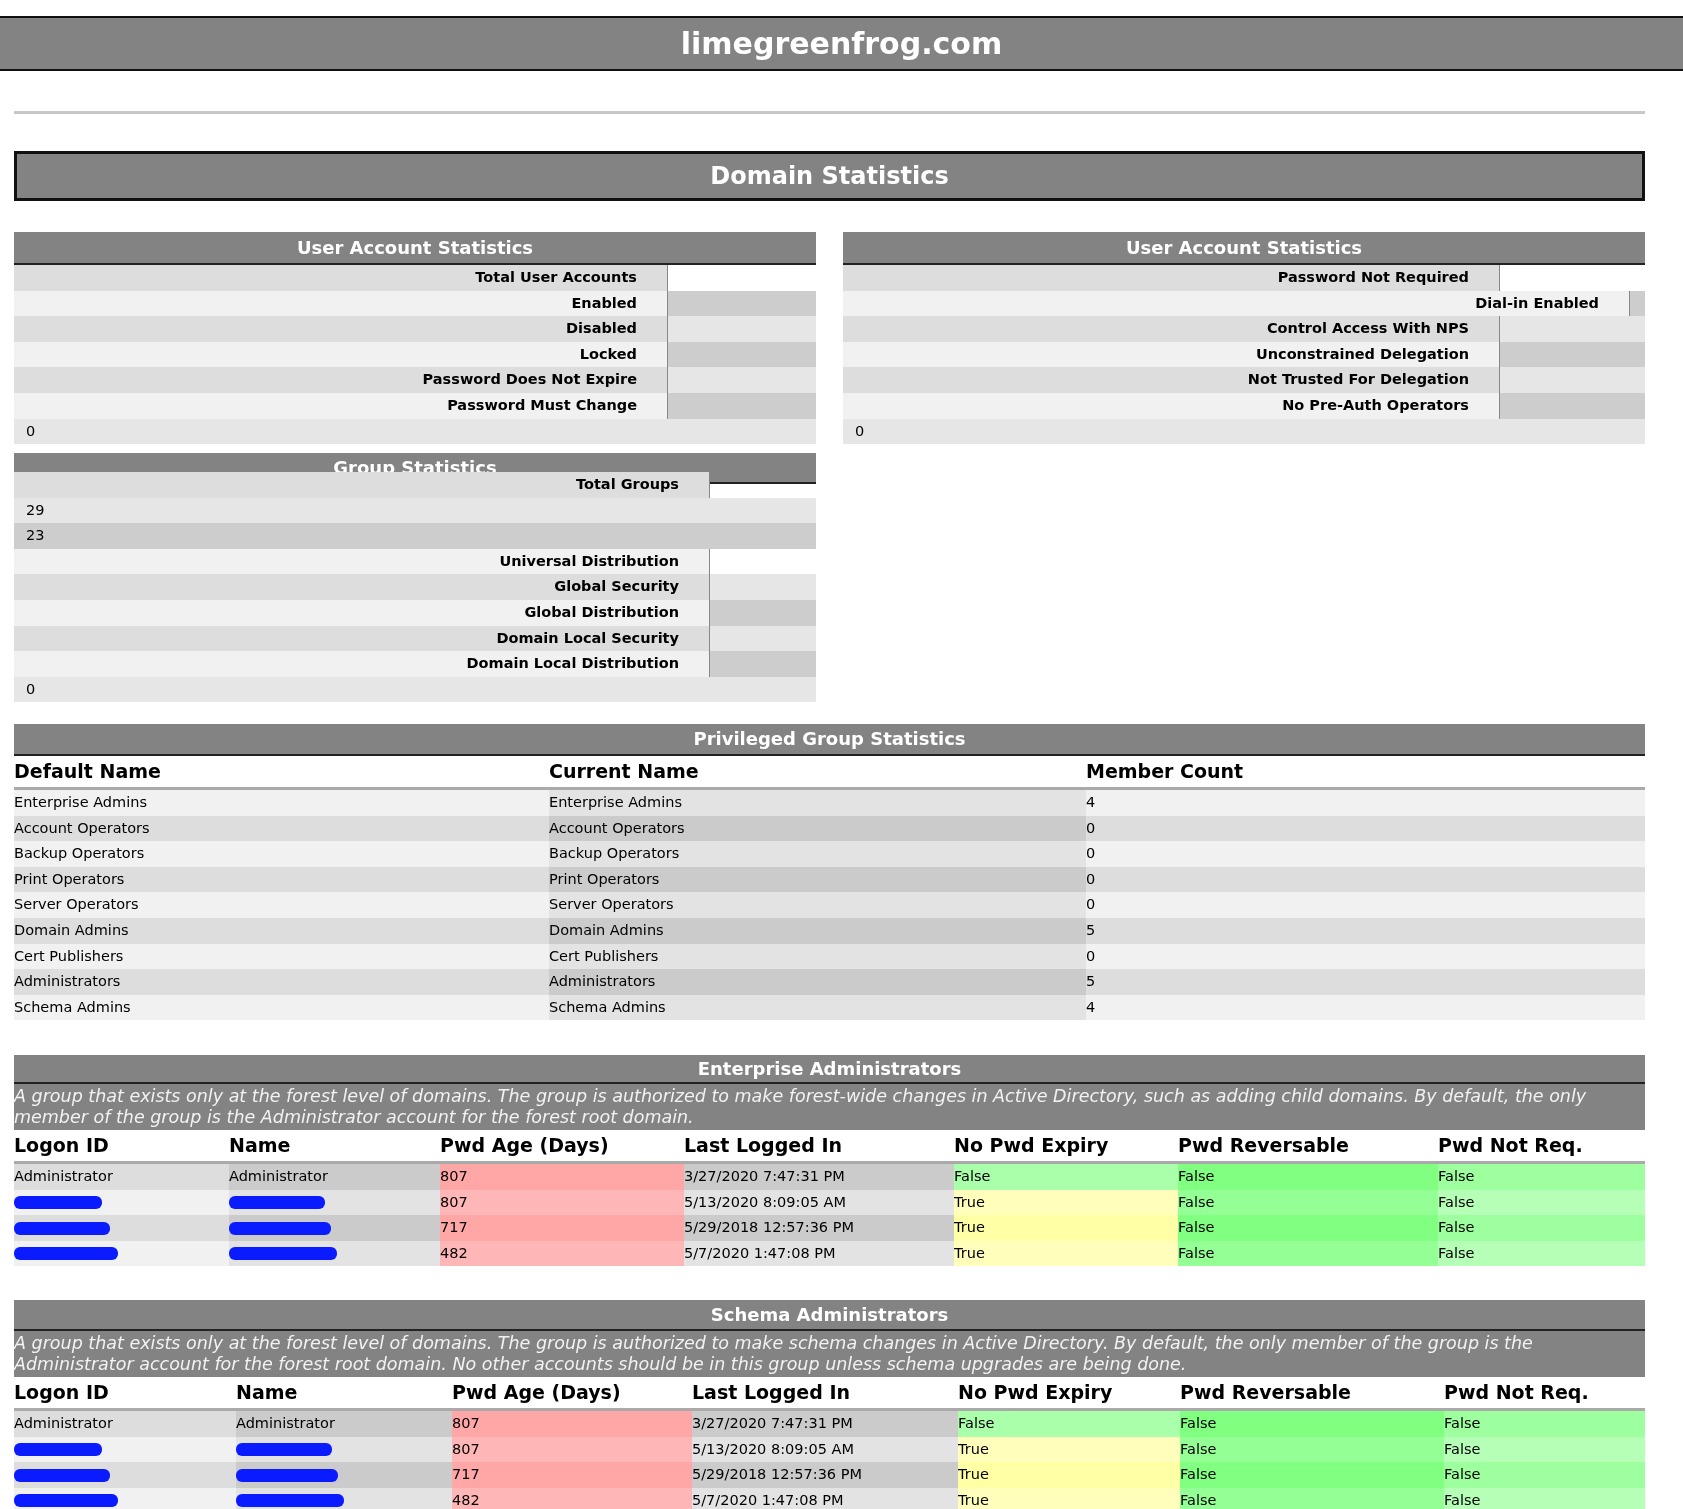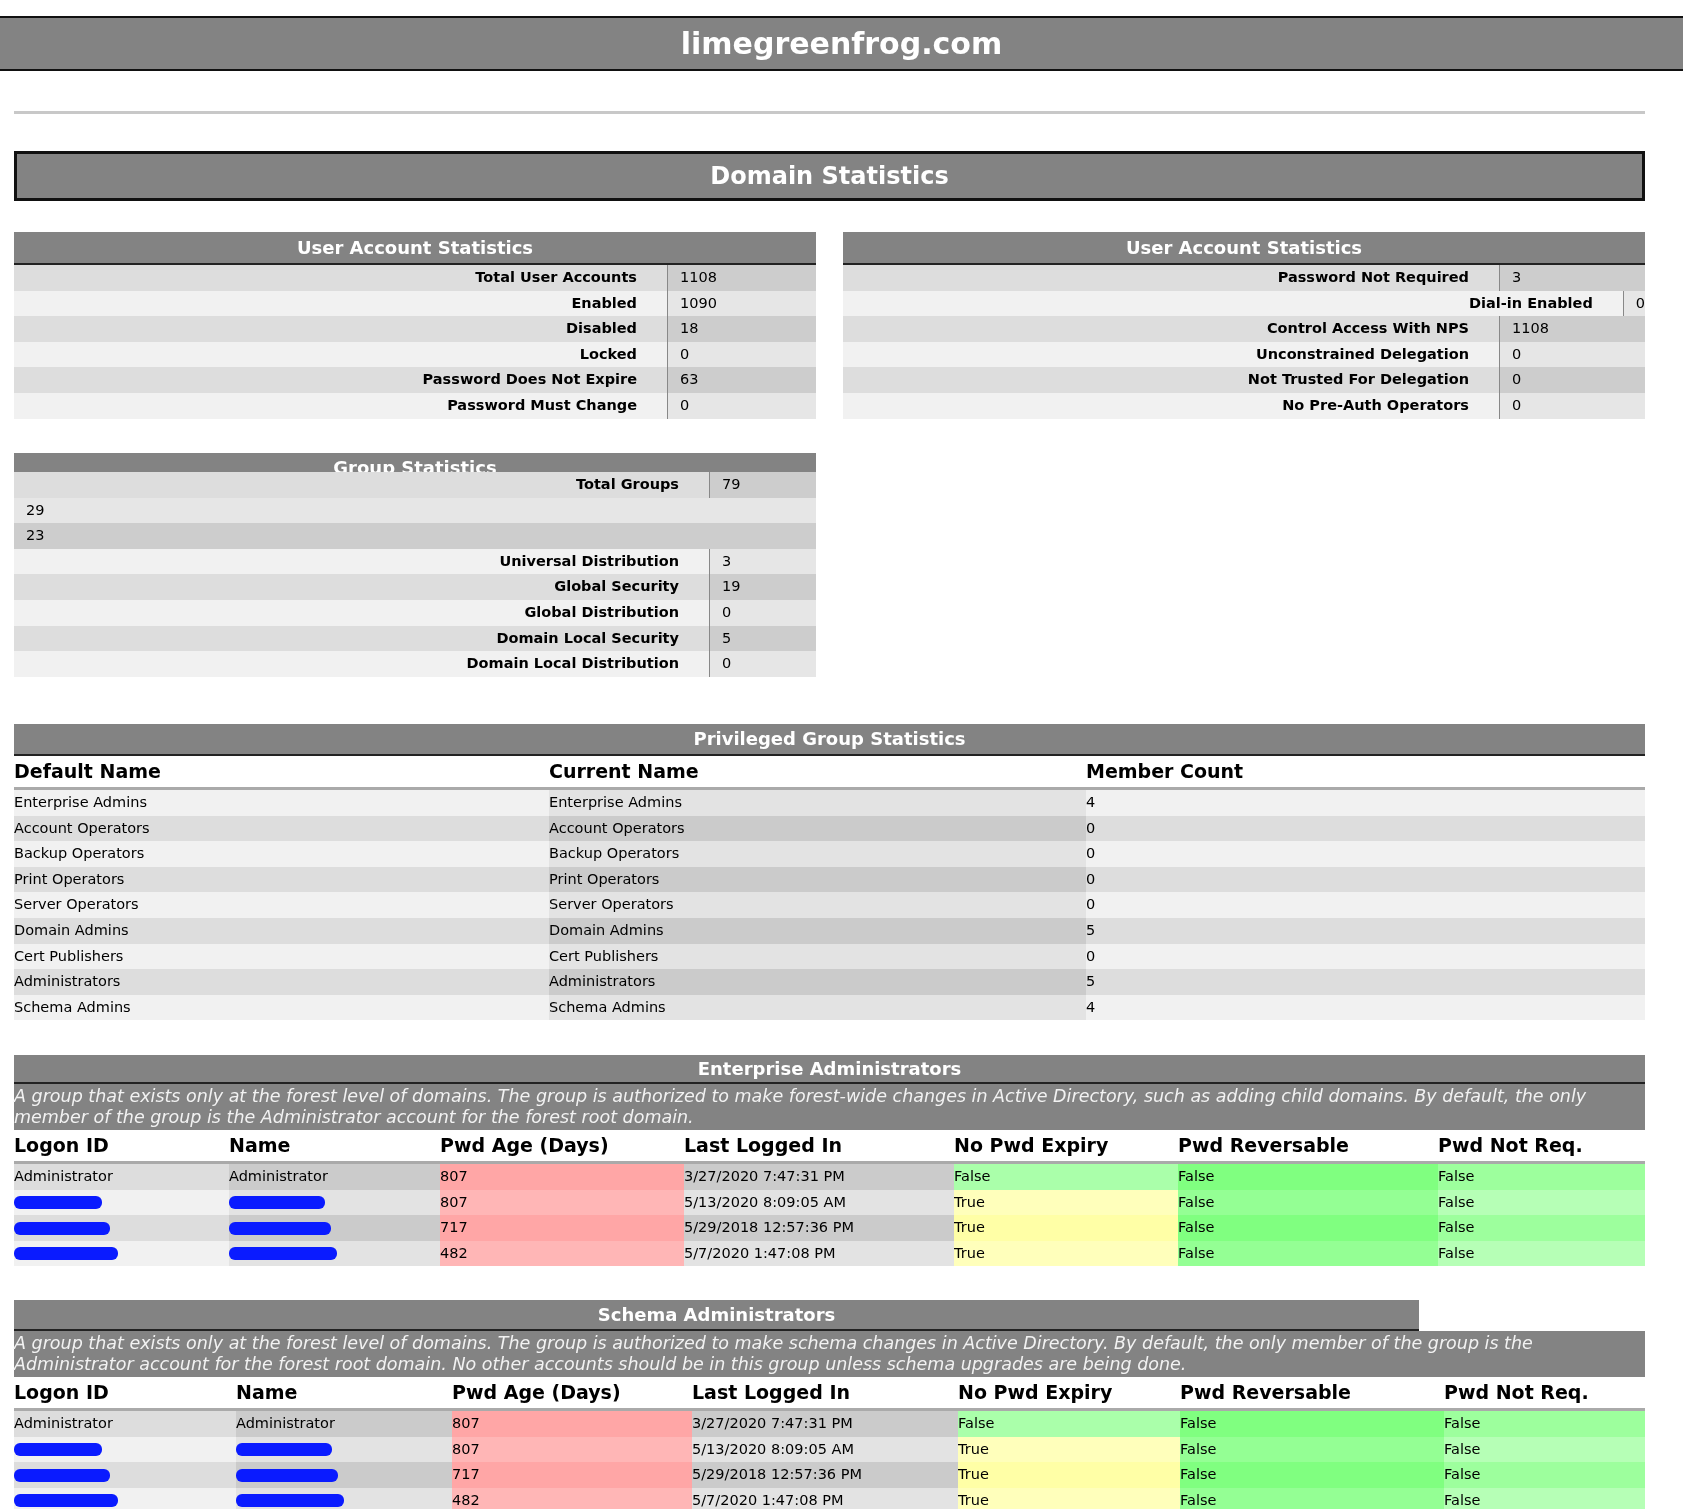--- a/index.html
+++ b/index.html
@@ -3,21 +3,21 @@
 <meta charset="utf-8">
 <style>
   html, body { margin:0; padding:0; background:#ffffff; }
   body { width:1683px; height:1509px; position:relative; overflow:hidden; font-family:"DejaVu Sans", sans-serif; color:#000; }
   .abs { position:absolute; }
   .banner { left:0; top:16px; width:1683px; height:51px; background:#838383; border-top:2px solid #111; border-bottom:2px solid #111; color:#fff; font-weight:bold; font-size:30px; text-align:center; line-height:51px; }
   .hr { left:14px; top:111px; width:1631px; height:3px; background:#c8c8c8; }
   .domain-box { left:14px; top:151px; width:1625px; height:44px; background:#838383; border:3px solid #111; color:#fff; font-weight:bold; font-size:24px; text-align:center; line-height:44px; }
   .sec-head { background:#838383; color:#fff; font-weight:bold; font-size:18px; text-align:center; border-bottom:2px solid #222; box-sizing:border-box; }
   .kv { position:absolute; }
-  .kv .row { display:flex; height:25.6px; font-size:14.5px; line-height:25.6px; }
+  .kv .row { display:flex; height:25.6px; font-size:14.5px; line-height:25.6px;flex-direction:column; }
   .kv .row:nth-child(odd) .k { background:#dddddd; }
   .kv .row:nth-child(odd) .v { background:#cdcdcd; }
   .kv .row:nth-child(even) .k { background:#f1f1f1; }
   .kv .row:nth-child(even) .v { background:#e6e6e6; }
   .kv .k { text-align:right; font-weight:bold; padding-right:30px; box-sizing:border-box; border-right:1.5px solid #888; }
   .kv .v { padding-left:12px; box-sizing:border-box; flex:1; }
   .grid-head { display:flex; height:31px; font-weight:bold; font-size:19px; line-height:31px; border-bottom:3px solid #aaa; box-sizing:content-box; }
   .grid-row { display:flex; height:25.6px; font-size:14.5px; line-height:25.6px; }
   .cell { box-sizing:border-box; white-space:nowrap; overflow:hidden; }
   .desc { background:#838383; color:#f2f2f2; font-style:italic; font-size:17.5px; line-height:21px; padding:2px 0 0 0; box-sizing:border-box; }
@@ -221,21 +221,21 @@
         <div class="cell" style="width: 211px; background: rgb(227, 227, 227);"><span class="redact" style="width: 108px;"></span></div>
         <div class="cell" style="width: 244px; background: rgb(255, 182, 182);">482</div>
         <div class="cell" style="width: 270px; background: rgb(227, 227, 227);">5/7/2020 1:47:08 PM</div>
         <div class="cell" style="width: 224px; background: rgb(255, 255, 187);">True</div>
         <div class="cell" style="width: 260px; background: rgb(148, 255, 148);">False</div>
         <div class="cell" style="flex: 1 1 0%; background: rgb(182, 255, 182);">False</div>
       </div>
     </div>
 </div>
 
-<div class="abs sec-head" style="left:14px; top:1300px; width:1405px; height:31px; line-height:29px;">Schema Administrators</div>
+<div class="abs sec-head" style="left:14px; top:1300px; width:1631px; height:31px; line-height:29px;">Schema Administrators</div>
 <div class="abs desc" style="left:14px; top:1331px; width:1631px; height:46px;">A group that exists only at the forest level of domains. The group is authorized to make schema changes in Active Directory. By default, the only member of the group is the Administrator account for the forest root domain. No other accounts should be in this group unless schema upgrades are being done.</div>
 <div class="abs" style="left:14px; top:1377px; width:1631px;">
   <div class="grid-head">
     <div class="cell" style="width:222px">Logon ID</div>
     <div class="cell" style="width:216px">Name</div>
     <div class="cell" style="width:240px">Pwd Age (Days)</div>
     <div class="cell" style="width:266px">Last Logged In</div>
     <div class="cell" style="width:222px">No Pwd Expiry</div>
     <div class="cell" style="width:264px">Pwd Reversable</div>
     <div class="cell" style="flex:1">Pwd Not Req.</div>

